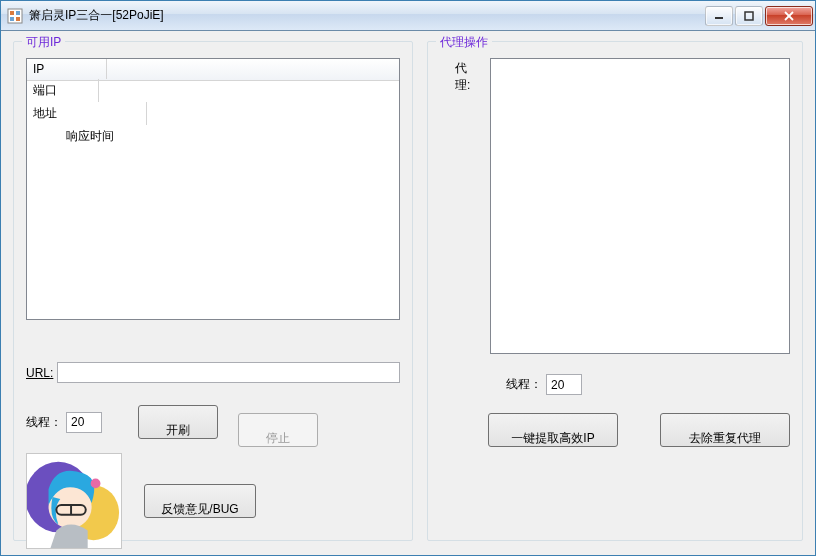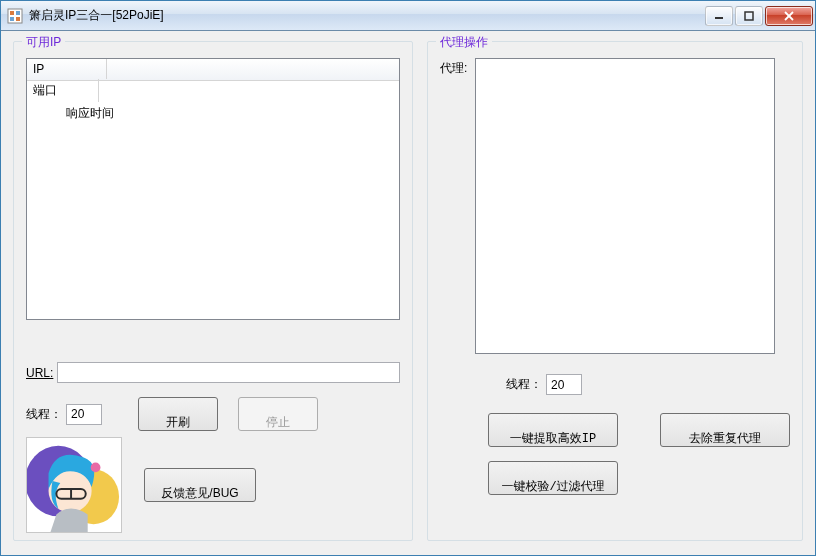--- a/index.html
+++ b/index.html
@@ -123,20 +123,21 @@
     border-radius: 3px;
     font-family: inherit;
     font-size: 12px;
     cursor: pointer;
   }
   .btn:disabled {
     color: #999;
     border-color: #adadad;
     background: #f4f4f4;
     cursor: default;
+    margin-top: 16px;
   }
   .btn-wide { min-width: 118px; }
   .btn-tall { height: 34px; }
 
   .avatar {
     width: 96px; height: 96px;
     background: #fff;
     border: 1px solid #c8c8c8;
     display: flex; align-items: center; justify-content: center;
     overflow: hidden;
@@ -154,31 +155,30 @@
     height: 296px;
     border: 1px solid #828790;
     background: #fff;
     resize: none;
     font-family: inherit;
     font-size: 12px;
     padding: 2px;
     overflow-y: scroll;
   }
   .right-row1 { display: flex; align-items: flex-start; }
-  .proxy-label { margin-right: 8px; margin-top: 2px; }
+  .proxy-label { margin-right: 8px; margin-top: 2px; margin-left: 15px; }
 
   .right-thread-row { margin-top: 20px; margin-left: 66px; display: flex; align-items: center; }
   .btn-grid {
     margin-top: 18px;
     margin-left: 48px;
     display: grid;
     grid-template-columns: 130px 130px;
     grid-template-rows: 34px 34px;
     gap: 14px 42px;
-    font-family: Liberation Mono, monospace;
   }
   .left-spacer { height: 30px; }
   .left-thread-row { display: flex; align-items: center; gap: 0; }
   .left-thread-row .btn { margin-left: 36px; }
   .left-thread-row .btn + .btn { margin-left: 20px; }
 </style>
 </head>
 <body>
 
 <div class="window">
@@ -214,20 +214,21 @@
 
   <div class="content">
 
     <div class="groupbox left-pane">
       <span class="legend">可用IP</span>
 
       <div class="listview">
         <div class="listview-header">
           <div class="lv-col" style="width:80px">IP</div>
           <div class="lv-col" style="width:72px">端口</div>
+          <div class="lv-col" style="width:120px">地址</div>
           <div class="lv-col" style="flex:1">响应时间</div>
         </div>
       </div>
 
       <div class="left-spacer"></div>
 
       <div class="row">
         <span class="label">URL:</span>
         <input class="text-input url-input" value="" style="">
       </div>
@@ -267,18 +268,17 @@
       </div>
 
       <div class="right-thread-row">
         <span class="label">线程：</span>
         <input class="text-input thread-input" value="20" style="">
       </div>
 
       <div class="btn-grid">
         <button class="btn btn-wide btn-tall">一键提取高效IP</button>
         <button class="btn btn-wide btn-tall">去除重复代理</button>
-        <button class="btn btn-wide btn-tall">一键校验/过滤代理</button>
       </div>
     </div>
 
   </div>
 </div>
 
 </body></html>

